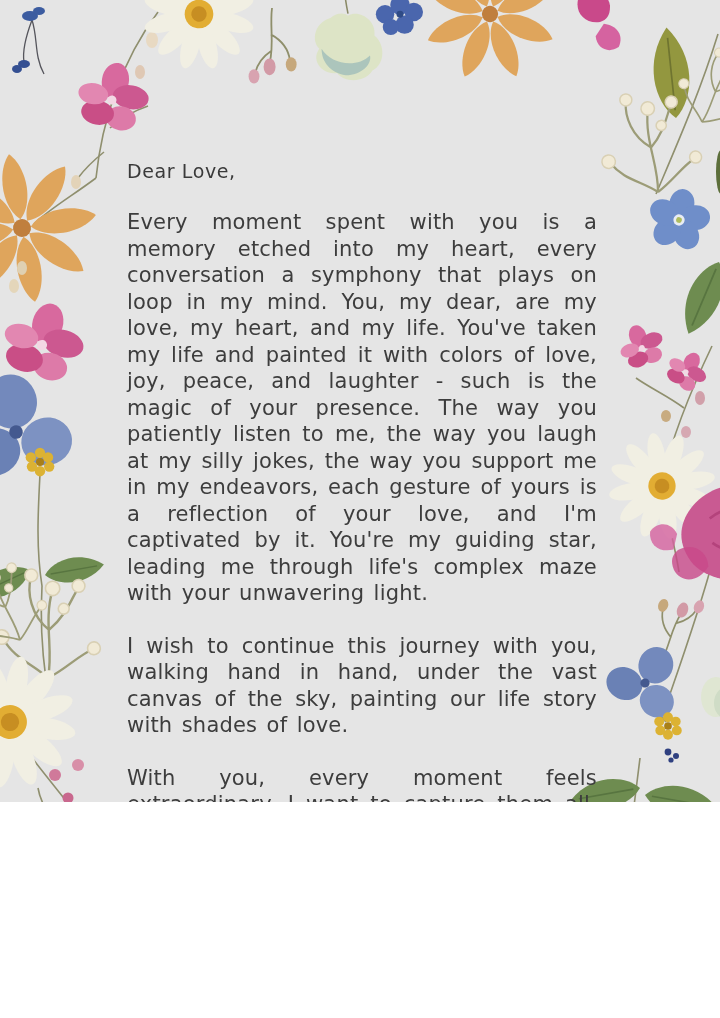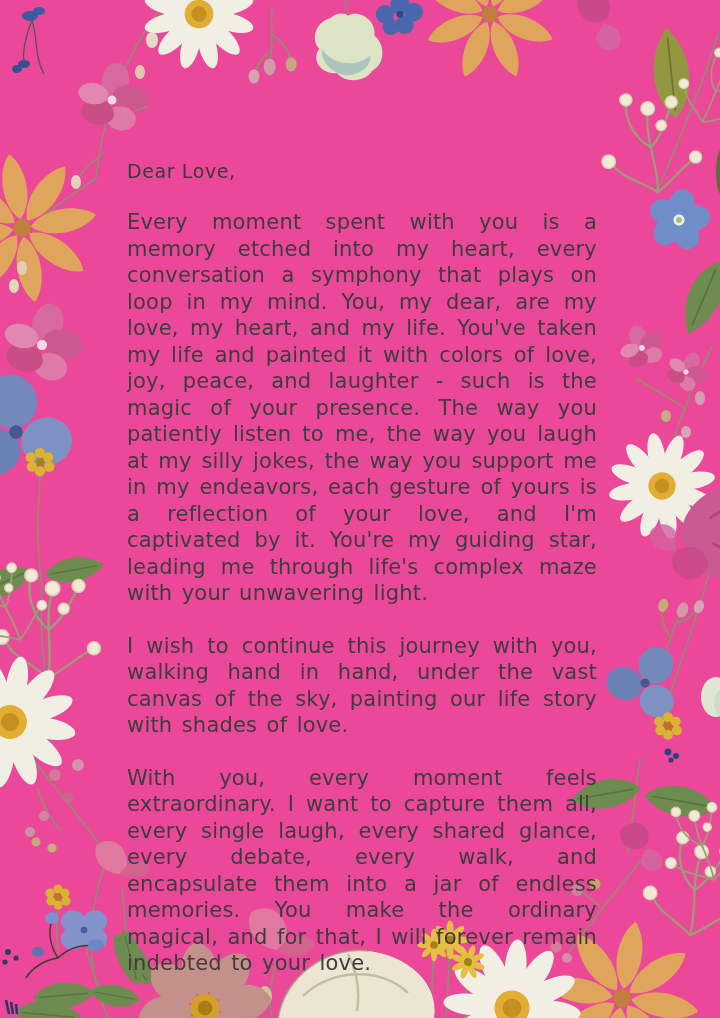--- a/index.html
+++ b/index.html
@@ -1,19 +1,19 @@
 <!DOCTYPE html>
 <html><head>
 <meta charset="utf-8">
 <style>
   html,body{margin:0;padding:0;}
   .page{
     position:relative;
-    width:720px;height:1018px;
-    background:#ec4899;
+    width:720px;height:802px;
+    background:#e5e5e5;
     overflow:hidden;
     font-family:"DejaVu Sans","Liberation Sans",sans-serif;
   }
   .border-art{
     position:absolute;left:0;top:0;width:720px;height:1018px;
     pointer-events:none;
   }
   .letter{
     position:absolute;
     left:127px;top:160px;width:470px;

